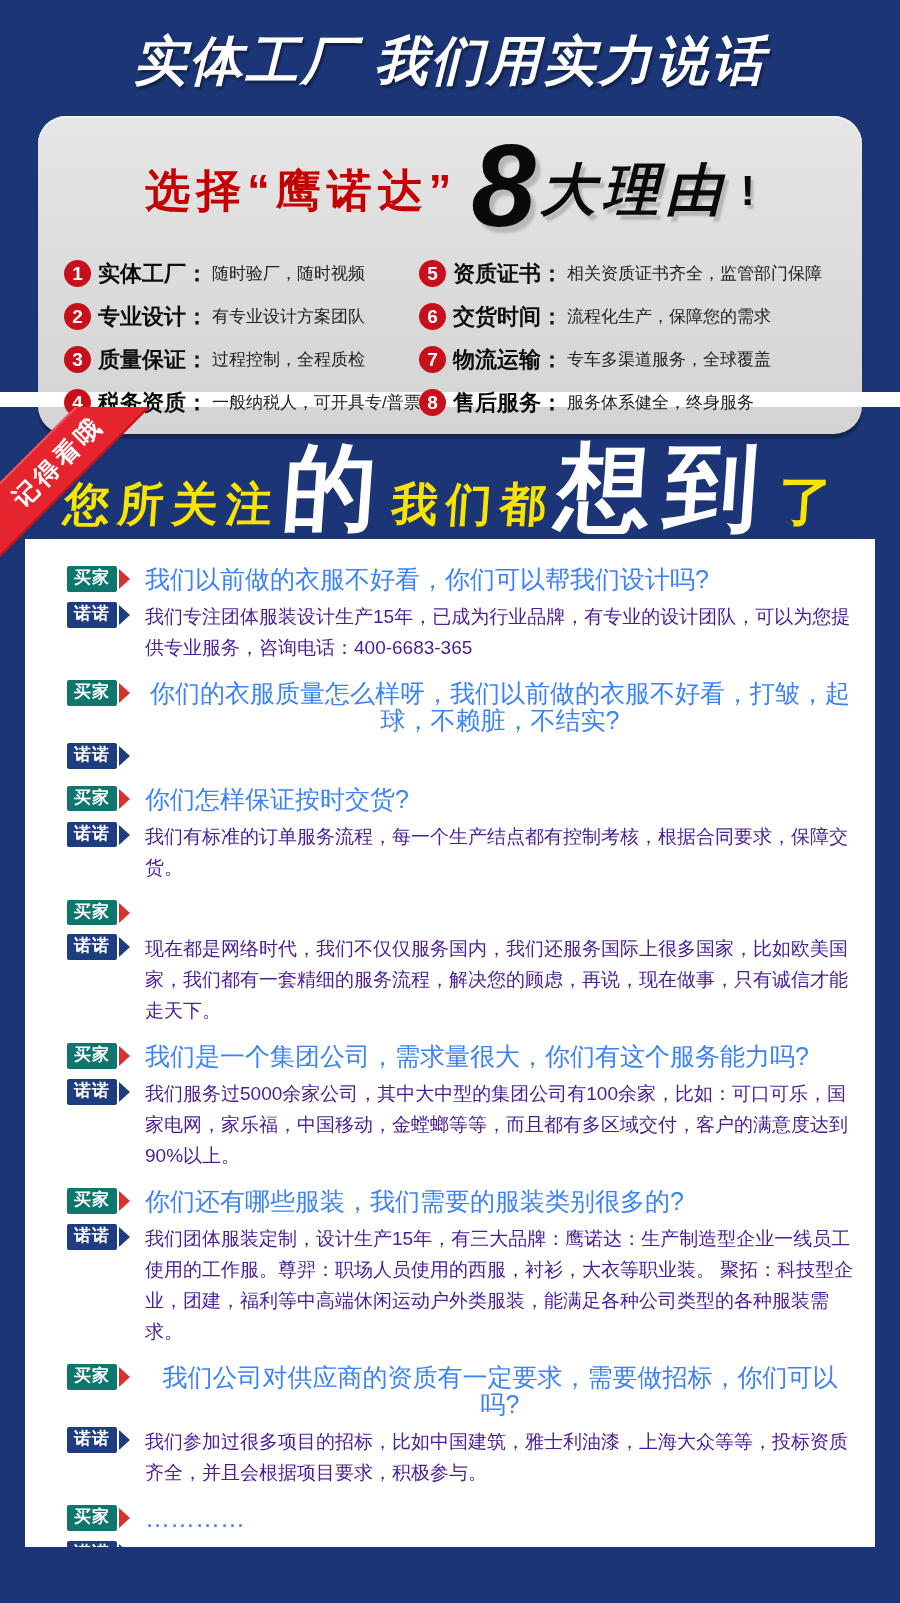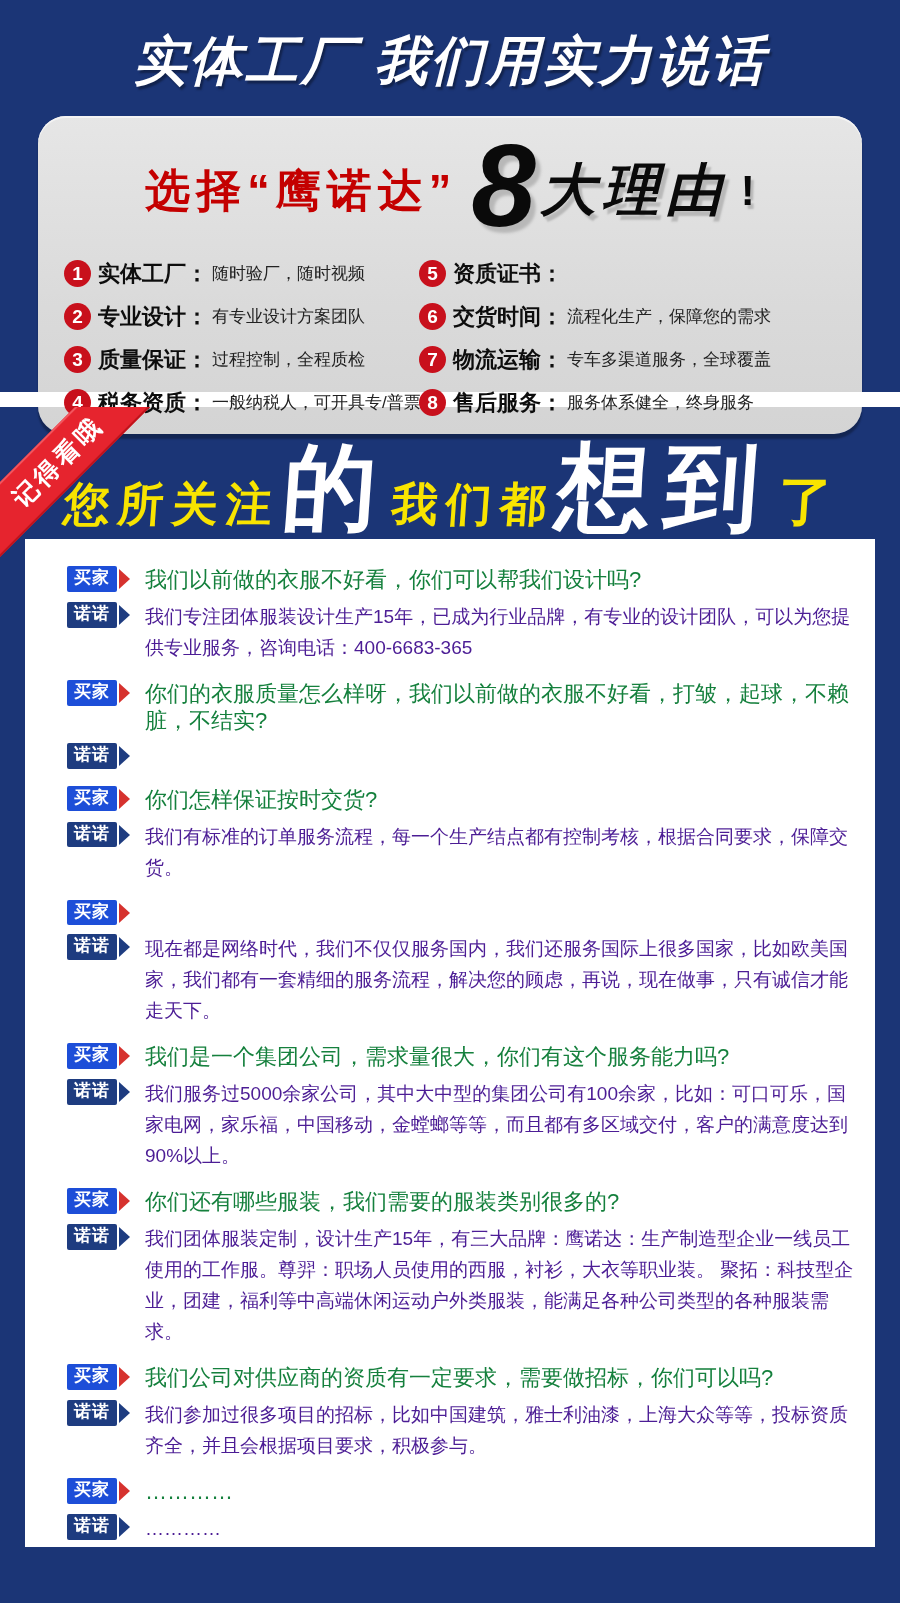--- a/index.html
+++ b/index.html
@@ -96,25 +96,25 @@
   .badge { flex: none; display: flex; align-items: center; margin-right: 15px; margin-top: 1px; }
   .badge-rect {
     color: #ffffff; font-size: 17px; font-weight: bold; letter-spacing: 1px;
     padding: 3px 7px 4px; border-radius: 2px; line-height: 1.1;
   }
   .badge-arrow {
     width: 0; height: 0; margin-left: 2px;
     border-top: 10px solid transparent; border-bottom: 10px solid transparent;
     border-left: 11px solid;
   }
-  .badge-buyer .badge-rect { background: #1d4ed8; }
+  .badge-buyer .badge-rect { background: #0f766e; }
   .badge-buyer .badge-arrow { border-left-color: #d6322e; }
   .badge-seller .badge-rect { background: #1e3c80; }
   .badge-seller .badge-arrow { border-left-color: #1e3c80; }
-  .q-text { color: #15803d; font-size: 22px; line-height: 27px; padding-top: 1px; }
+  .q-text { color: #3b82f6; font-size: 25px; line-height: 27px; padding-top: 1px; text-align: center; }
   .a-text { color: #4c1d95; font-size: 19px; line-height: 31px; }
 </style>
 </head>
 <body>
 
 <div class="top-section">
   <div class="top-title">实体工厂 我们用实力说话</div>
 
   <div class="reasons-box">
     <div class="reasons-title">
@@ -141,20 +141,21 @@
         <span class="reason-text">过程控制，全程质检</span>
       </div>
       <div class="reason-item">
         <span class="reason-num">4</span>
         <span class="reason-label">税务资质：</span>
         <span class="reason-text">一般纳税人，可开具专/普票</span>
       </div>
       <div class="reason-item">
         <span class="reason-num">5</span>
         <span class="reason-label">资质证书：</span>
+        <span class="reason-text">相关资质证书齐全，监管部门保障</span>
       </div>
       <div class="reason-item">
         <span class="reason-num">6</span>
         <span class="reason-label">交货时间：</span>
         <span class="reason-text">流程化生产，保障您的需求</span>
       </div>
       <div class="reason-item">
         <span class="reason-num">7</span>
         <span class="reason-label">物流运输：</span>
         <span class="reason-text">专车多渠道服务，全球覆盖</span>

